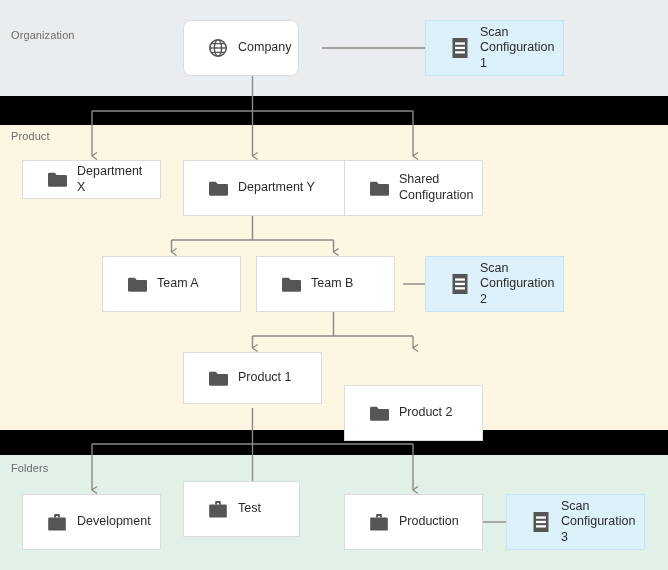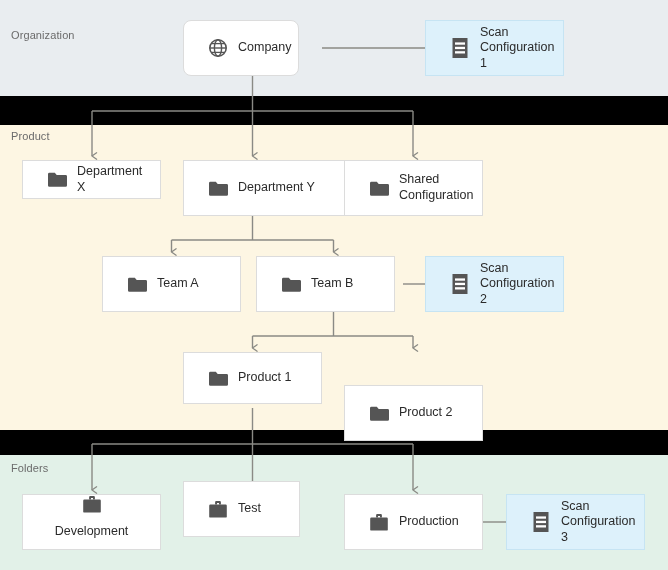--- a/index.html
+++ b/index.html
@@ -60,21 +60,21 @@
   #node-company       {left:183px;top:20px;width:116px;height:56px;border-radius:8px;}
   #node-scan1         {left:425px;top:20px;width:139px;height:56px;}
   #node-dept-x        {left:22px;top:160px;width:139px;height:39px;}
   #node-dept-y        {left:183px;top:160px;width:166px;height:56px;}
   #node-shared-infra  {left:344px;top:160px;width:139px;height:56px;}
   #node-team-a        {left:102px;top:256px;width:139px;height:56px;}
   #node-team-b        {left:256px;top:256px;width:139px;height:56px;}
   #node-scan2         {left:425px;top:256px;width:139px;height:56px;}
   #node-product-1     {left:183px;top:352px;width:139px;height:52px;}
   #node-product-2     {left:344px;top:352px;width:139px;height:56px;margin-top:33px;}
-  #node-development   {left:22px;top:494px;width:139px;height:56px;flex-direction:column;}
+  #node-development   {left:22px;top:494px;width:139px;height:56px;}
   #node-test          {left:183px;top:481px;width:117px;height:56px;}
   #node-production    {left:344px;top:494px;width:139px;height:56px;text-align:center;}
   #node-scan3         {left:506px;top:494px;width:139px;height:56px;}
 </style>
 </head>
 <body>
 
 <div id="stage">
 
   <div class="band" id="band-org"></div>

